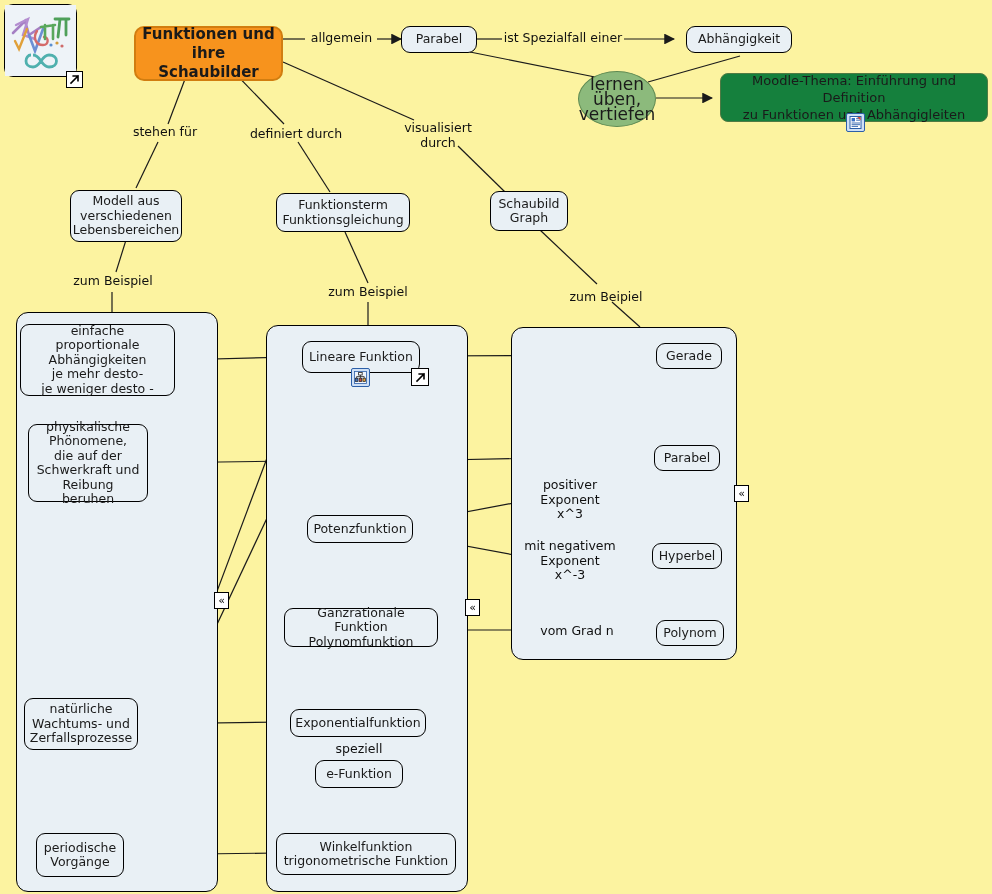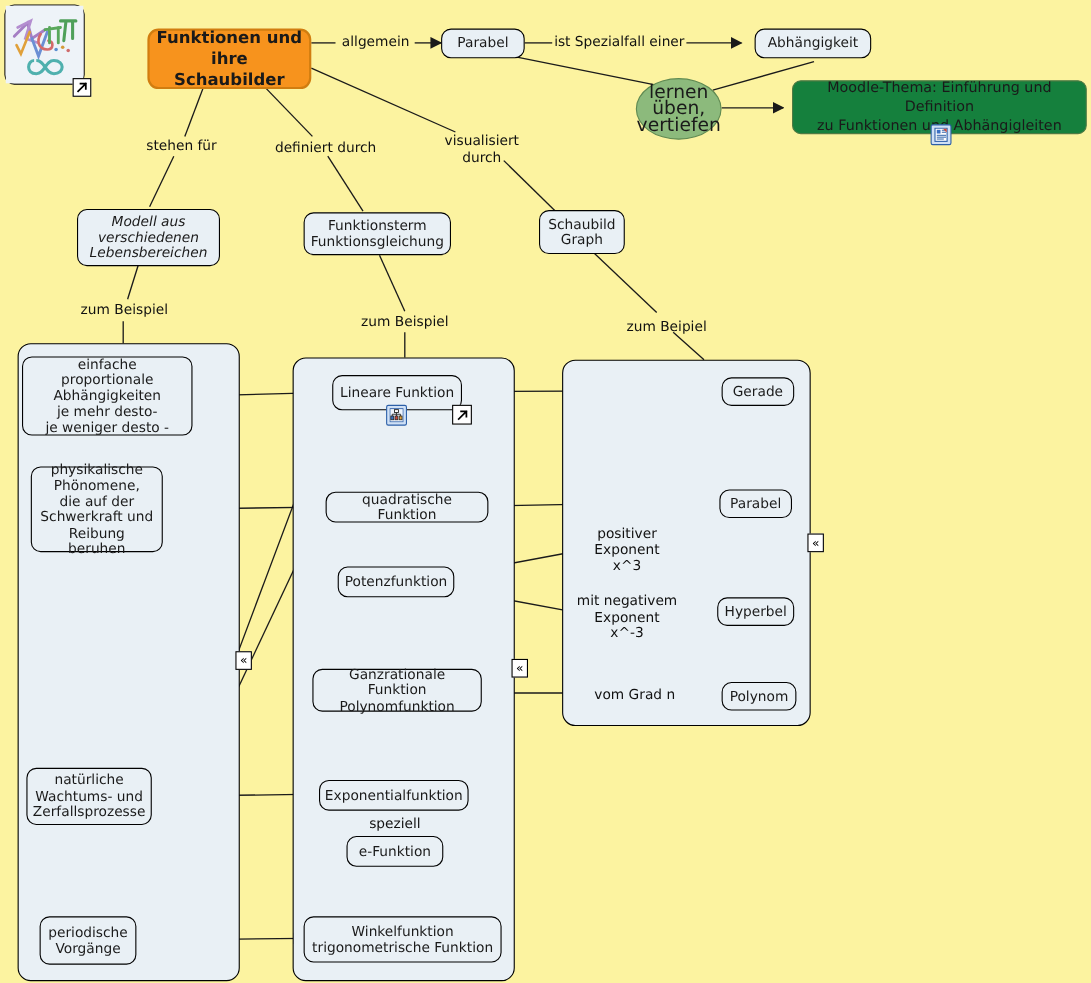--- a/index.html
+++ b/index.html
@@ -223,21 +223,21 @@
 zu Funktionen und Abhängigleiten</div>
   <div class="badge blue" style="left:846px;top:113px;width:19px;height:19px;">
     <svg width="13" height="13" viewBox="0 0 13 13">
       <rect x="1" y="0.5" width="11" height="12" fill="#fff" stroke="#2c5fa8" stroke-width="1"></rect>
       <rect x="2.6" y="2" width="3.4" height="3.4" fill="#3a6fc4"></rect>
       <path d="M7.2 2.4 L11 2.4 M7.2 4.2 L11 4.2 M2.6 7 L11 7 M2.6 8.7 L11 8.7 M2.6 10.4 L9 10.4" stroke="#2c5fa8" stroke-width="0.9"></path>
       <path d="M8.2 1 L11.6 1 L11.6 4.4 Z" fill="#d04a3a"></path>
     </svg>
   </div>
 
-  <div class="node" style="left:70px;top:190px;width:130px;height:52px;font-style:italic;">Modell aus
+  <div class="node" style="left:70px;top:190px;width:112px;height:52px;">Modell aus
 verschiedenen
 Lebensbereichen</div>
 
   <div class="node" style="left:276px;top:193px;width:134px;height:39px;">Funktionsterm
 Funktionsgleichung</div>
 
   <div class="node" style="left:490px;top:191px;width:78px;height:40px;">Schaubild
 Graph</div>
 
   <div class="node" style="left:20px;top:324px;width:155px;height:72px;">einfache proportionale
@@ -268,21 +268,20 @@
       <rect x="5.1" y="7.2" width="2.6" height="3.4" fill="#d04a3a" stroke="#222" stroke-width="0.7"></rect>
       <rect x="8.9" y="7.2" width="2.6" height="3.4" fill="#e0a03a" stroke="#222" stroke-width="0.7"></rect>
     </svg>
   </div>
   <div class="badge" style="left:411px;top:368px;width:18px;height:18px;">
     <svg width="11" height="11" viewBox="0 0 11 11">
       <path d="M2 9 L9 2 M4.2 2 L9 2 L9 6.8" stroke="#000" stroke-width="1.6" fill="none" stroke-linecap="square"></path>
     </svg>
   </div>
 
-  <div class="node" style="left:296px;top:447px;width:148px;height:28px;">quadratische Funktion</div>
 
   <div class="node" style="left:307px;top:515px;width:106px;height:28px;">Potenzfunktion</div>
 
   <div class="node" style="left:284px;top:608px;width:154px;height:39px;">Ganzrationale Funktion
 Polynomfunktion</div>
 
   <div class="node" style="left:290px;top:709px;width:136px;height:28px;">Exponentialfunktion</div>
 
   <div class="node" style="left:315px;top:760px;width:88px;height:28px;">e-Funktion</div>
 

